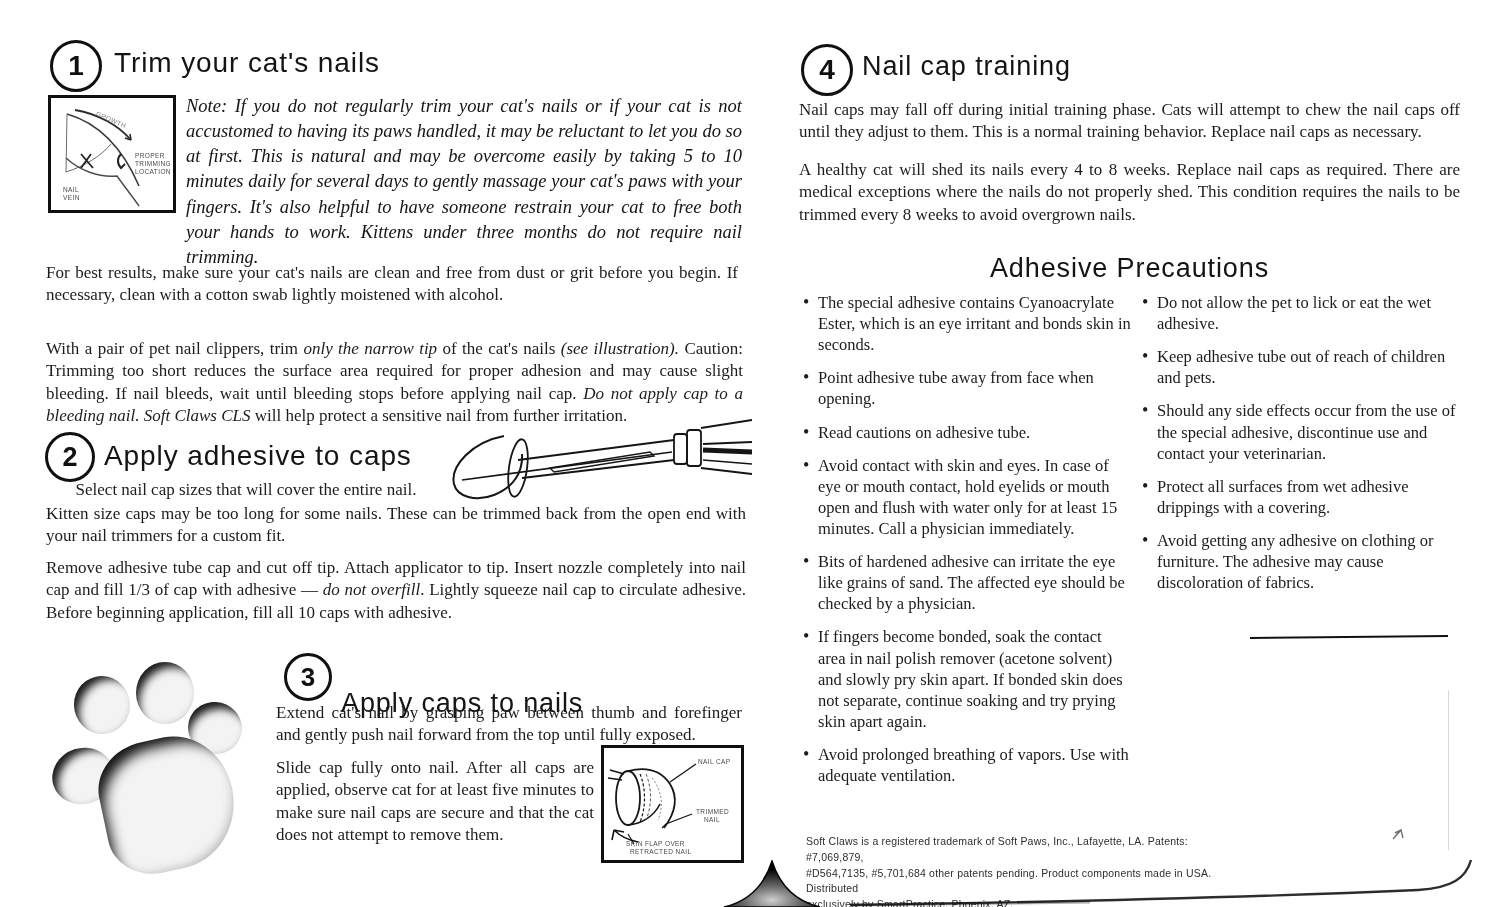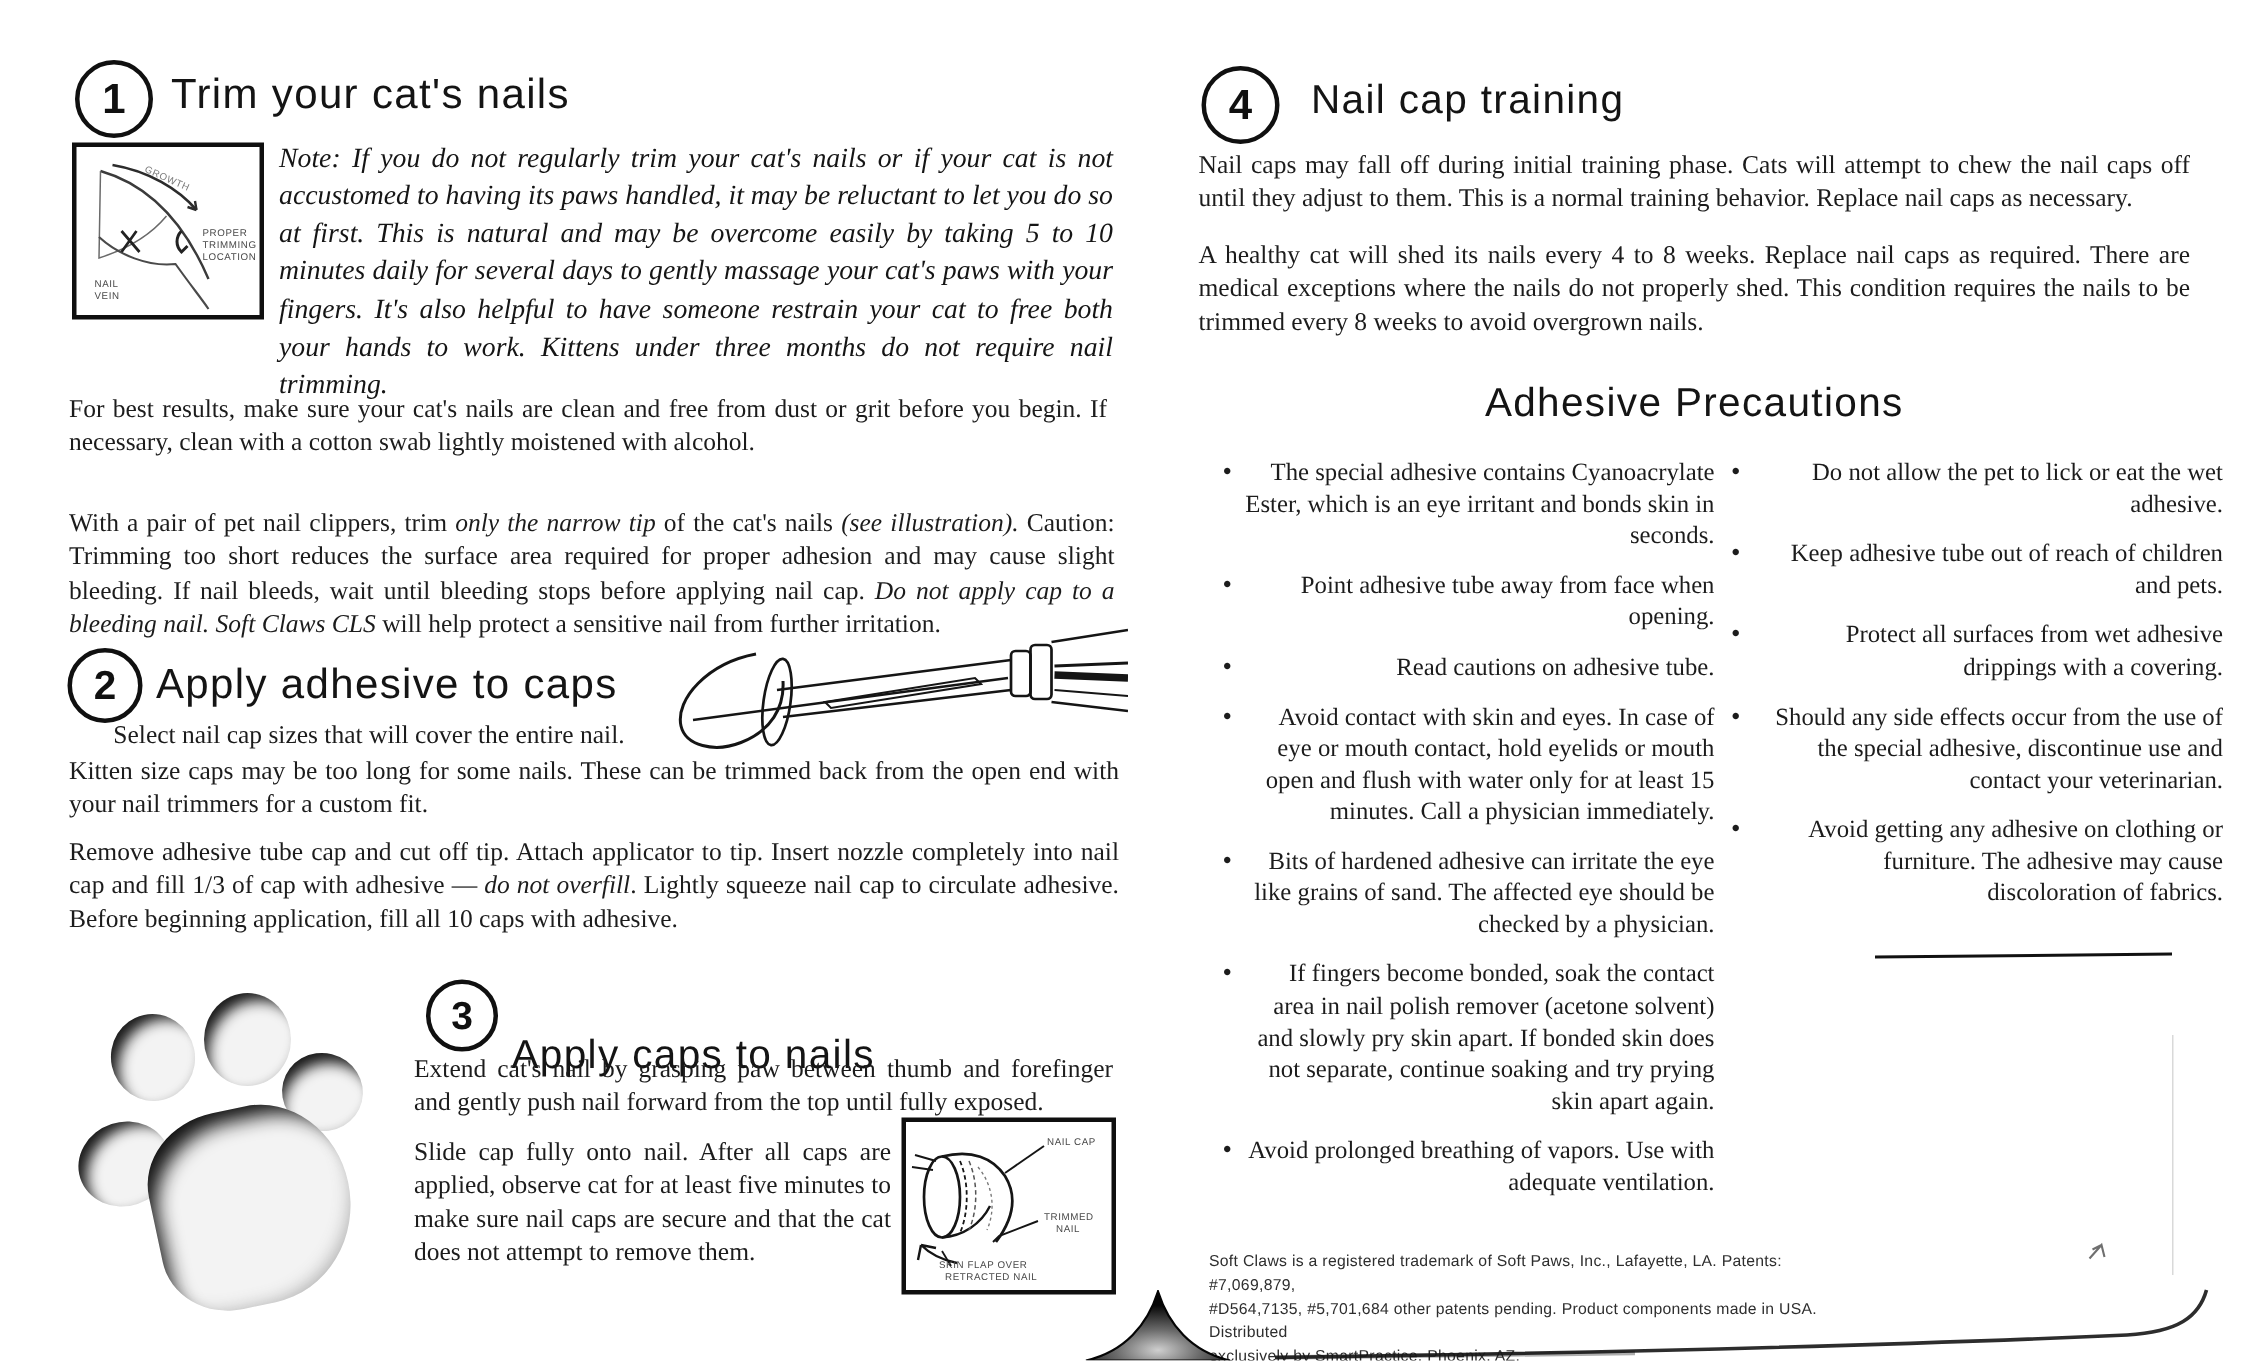--- a/index.html
+++ b/index.html
@@ -24,21 +24,21 @@
     display:flex;align-items:center;justify-content:center;
     font-family:"Liberation Sans", sans-serif;font-weight:700;color:#101010;
     background:#fff;box-sizing:border-box;
   }
   .it{font-style:italic;}
   .b{font-weight:normal;}
   .note{
     font-family:"Liberation Serif", serif;font-style:italic;
     font-size:18.5px;line-height:1.36;text-align:justify;color:#151515;
   }
-  .bullets{list-style:none;margin:12px;padding:0;text-align:right;}
+  .bullets{list-style:none;margin:0;padding:0;}
   .bullets li{
     position:relative;padding-left:17px;margin-bottom:12px;
     font-family:"Liberation Serif", serif;font-size:16.5px;line-height:1.28;color:#1c1c1c;
   }
   .bullets li::before{content:"\2022";position:absolute;left:2px;top:-1px;font-size:18px;}
   .diagram-box{border:3px solid #0f0f0f;background:#fff;box-sizing:border-box;}
   .tinylabel{
     font-family:"Liberation Sans", sans-serif;font-size:6.5px;line-height:1.25;
     color:#4a4a4a;letter-spacing:0.4px;text-transform:uppercase;position:absolute;
   }
@@ -146,42 +146,42 @@
     <path d="M30,96 L24,86" stroke="#151515" stroke-width="1.2"></path>
   </svg>
   <span class="tinylabel" style="left:94px;top:10px;">NAIL CAP</span>
   <span class="tinylabel" style="left:92px;top:60px;">TRIMMED</span>
   <span class="tinylabel" style="left:100px;top:68px;">NAIL</span>
   <span class="tinylabel" style="left:22px;top:92px;">SKIN FLAP OVER</span>
   <span class="tinylabel" style="left:26px;top:100px;">RETRACTED NAIL</span>
 </div>
 
 <div class="abs circle-num" style="left:801px;top:44px;width:52px;height:52px;font-size:28px;">4</div>
-<div class="abs head" style="left:862px;top:51px;font-size:27px;margin-left:12px;">Nail cap training</div>
+<div class="abs head" style="left:862px;top:51px;font-size:27px;">Nail cap training</div>
 
 <div class="abs serif" style="left:799px;top:99px;width:661px;">Nail caps may fall off during initial training phase. Cats will attempt to chew the nail caps off until they adjust to them. This is a normal training behavior. Replace nail caps as necessary.</div>
 <div class="abs serif" style="left:799px;top:159px;width:661px;">A healthy cat will shed its nails every 4 to 8 weeks. Replace nail caps as required. There are medical exceptions where the nails do not properly shed. This condition requires the nails to be trimmed every 8 weeks to avoid overgrown nails.</div>
 
 <div class="abs head" style="left:799px;top:253px;width:661px;text-align:center;font-size:27px;white-space:normal;">Adhesive Precautions</div>
 
 <ul class="bullets abs" style="left:801px;top:292px;width:330px;">
   <li>The special adhesive contains Cyanoacrylate Ester, which is an eye irritant and bonds skin in seconds.</li>
   <li>Point adhesive tube away from face when opening.</li>
   <li>Read cautions on adhesive tube.</li>
   <li>Avoid contact with skin and eyes. In case of eye or mouth contact, hold eyelids or mouth open and flush with water only for at least 15 minutes. Call a physician immediately.</li>
   <li>Bits of hardened adhesive can irritate the eye like grains of sand. The affected eye should be checked by a physician.</li>
   <li>If fingers become bonded, soak the contact area in nail polish remover (acetone solvent) and slowly pry skin apart. If bonded skin does not separate, continue soaking and try prying skin apart again.</li>
   <li>Avoid prolonged breathing of vapors. Use with adequate ventilation.</li>
 </ul>
 
 <ul class="bullets abs" style="left:1140px;top:292px;width:330px;">
   <li>Do not allow the pet to lick or eat the wet adhesive.</li>
   <li>Keep adhesive tube out of reach of children and pets.</li>
+  <li>Should any side effects occur from the use of the special adhesive, discontinue use and contact your veterinarian.</li>
   <li>Protect all surfaces from wet adhesive drippings with a covering.</li>
-  <li>Should any side effects occur from the use of the special adhesive, discontinue use and contact your veterinarian.</li>
   <li>Avoid getting any adhesive on clothing or furniture. The adhesive may cause discoloration of fabrics.</li>
 </ul>
 
 <div class="abs" style="left:1250px;top:636px;width:198px;height:2px;background:#111;transform:rotate(-0.6deg);"></div>
 
 <div class="abs legal" style="left:806px;top:834px;width:420px;">
   <div>Soft Claws is a registered trademark of Soft Paws, Inc., Lafayette, LA. Patents: #7,069,879,</div>
   <div>#D564,7135, #5,701,684 other patents pending.  Product components made in USA. Distributed</div>
   <div>exclusively by SmartPractice, Phoenix, AZ.</div>
 </div>

